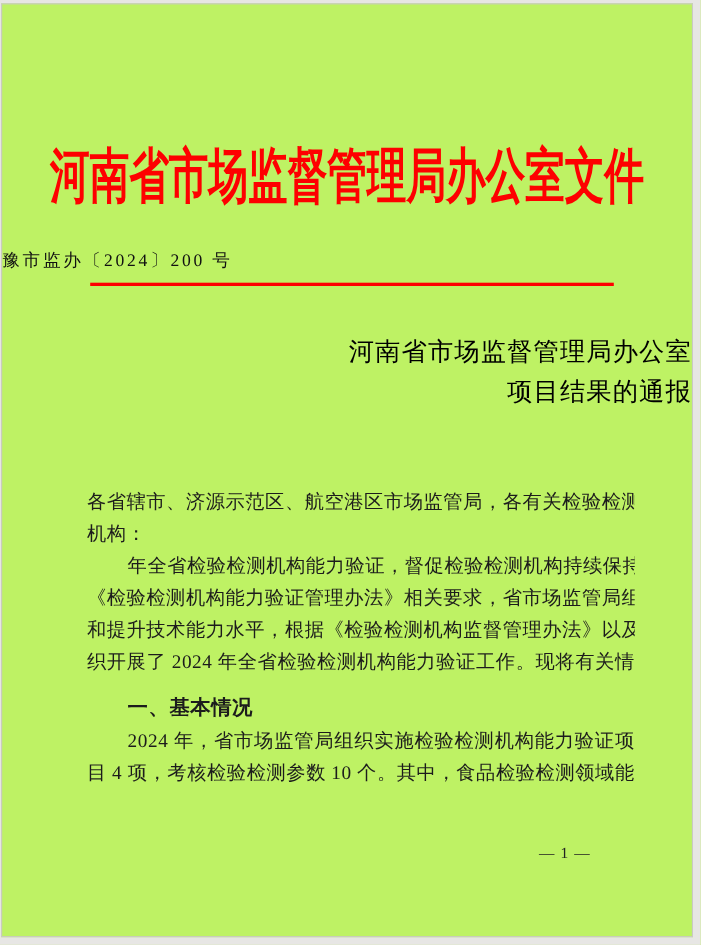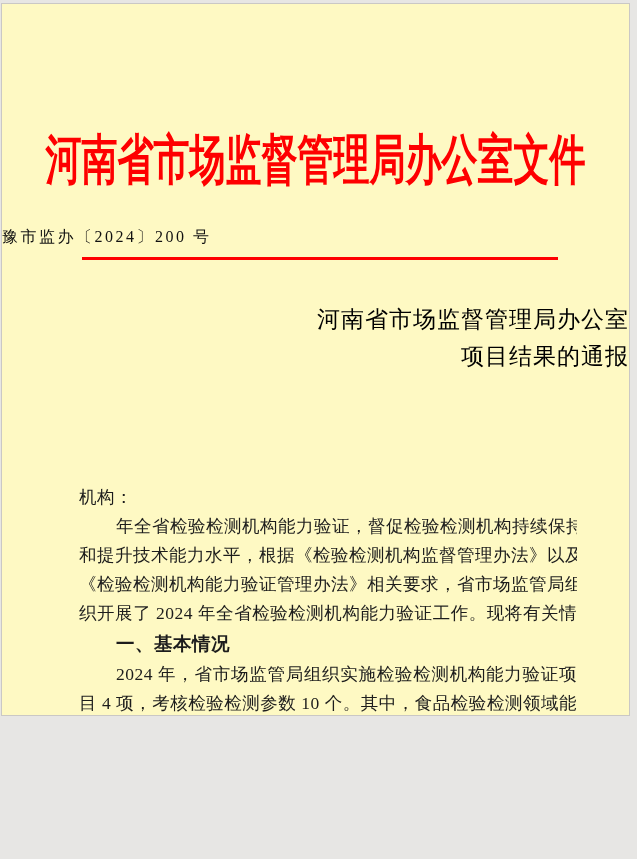--- a/index.html
+++ b/index.html
@@ -7,22 +7,22 @@
   body {
     background:#e7e6e4;
     font-family:"Liberation Serif","DejaVu Serif",serif;
     color:#1c1c1c;
     overflow:hidden;
     position:relative;
   }
   .page {
     position:absolute;
     left:1px; top:3px;
-    width:629px; height:713px;
-    background:#fef9c3;
+    width:629px; height:849px;
+    background:#bef264;
     border:1px solid #cac8c5;
     overflow:hidden;
     padding-left:20px;
   }
   .letterhead {
     position:absolute;
     top:129px; left:0; width:100%;
     text-align:center;
     font-size:36px;
     line-height:1.05;
@@ -66,28 +66,27 @@
     line-height:29px;
     letter-spacing:0.5px;
     text-align:justify;
     text-align-last:justify;
     overflow:hidden;
     white-space:nowrap;
   }
   .bline.short {
     text-align:left;
     text-align-last:left;
-    margin-top:41px;
   }
   .bline.indent { text-indent:37px; }
   .bline.heading {
     font-family:"Liberation Sans","DejaVu Sans",sans-serif;
     font-weight:700;
     font-size:18.5px;
-    margin-top:1px;
+    margin-top:12px;
     margin-bottom:2px;
   }
   .page-number {
     position:absolute;
     top:765px; right:92px;
     font-size:14px;
     letter-spacing:1px;
     color:#222;
   }
 </style>
@@ -101,24 +100,25 @@
   <div class="doc-number">豫市监办〔2024〕200 号</div>
 
   <div class="red-divider"></div>
 
   <div class="doc-title">
     <div>河南省市场监督管理局办公室</div>
     <div>项目结果的通报</div>
   </div>
 
   <div class="body-block">
+    <div class="bline">各省辖市、济源示范区、航空港区市场监管局，各有关检验检测</div>
     <div class="bline short">机构：</div>
     <div class="bline indent">年全省检验检测机构能力验证，督促检验检测机构持续保持</div>
+    <div class="bline">《检验检测机构能力验证管理办法》相关要求，省市场监管局组</div>
     <div class="bline">和提升技术能力水平，根据《检验检测机构监督管理办法》以及</div>
-    <div class="bline">《检验检测机构能力验证管理办法》相关要求，省市场监管局组</div>
     <div class="bline">织开展了 2024 年全省检验检测机构能力验证工作。现将有关情</div>
     <div class="bline short indent heading">一、基本情况</div>
     <div class="bline indent">2024 年，省市场监管局组织实施检验检测机构能力验证项</div>
     <div class="bline">目 4 项，考核检验检测参数 10 个。其中，食品检验检测领域能</div>
   </div>
 
   <div class="page-number">— 1 —</div>
 
 </div>
 

